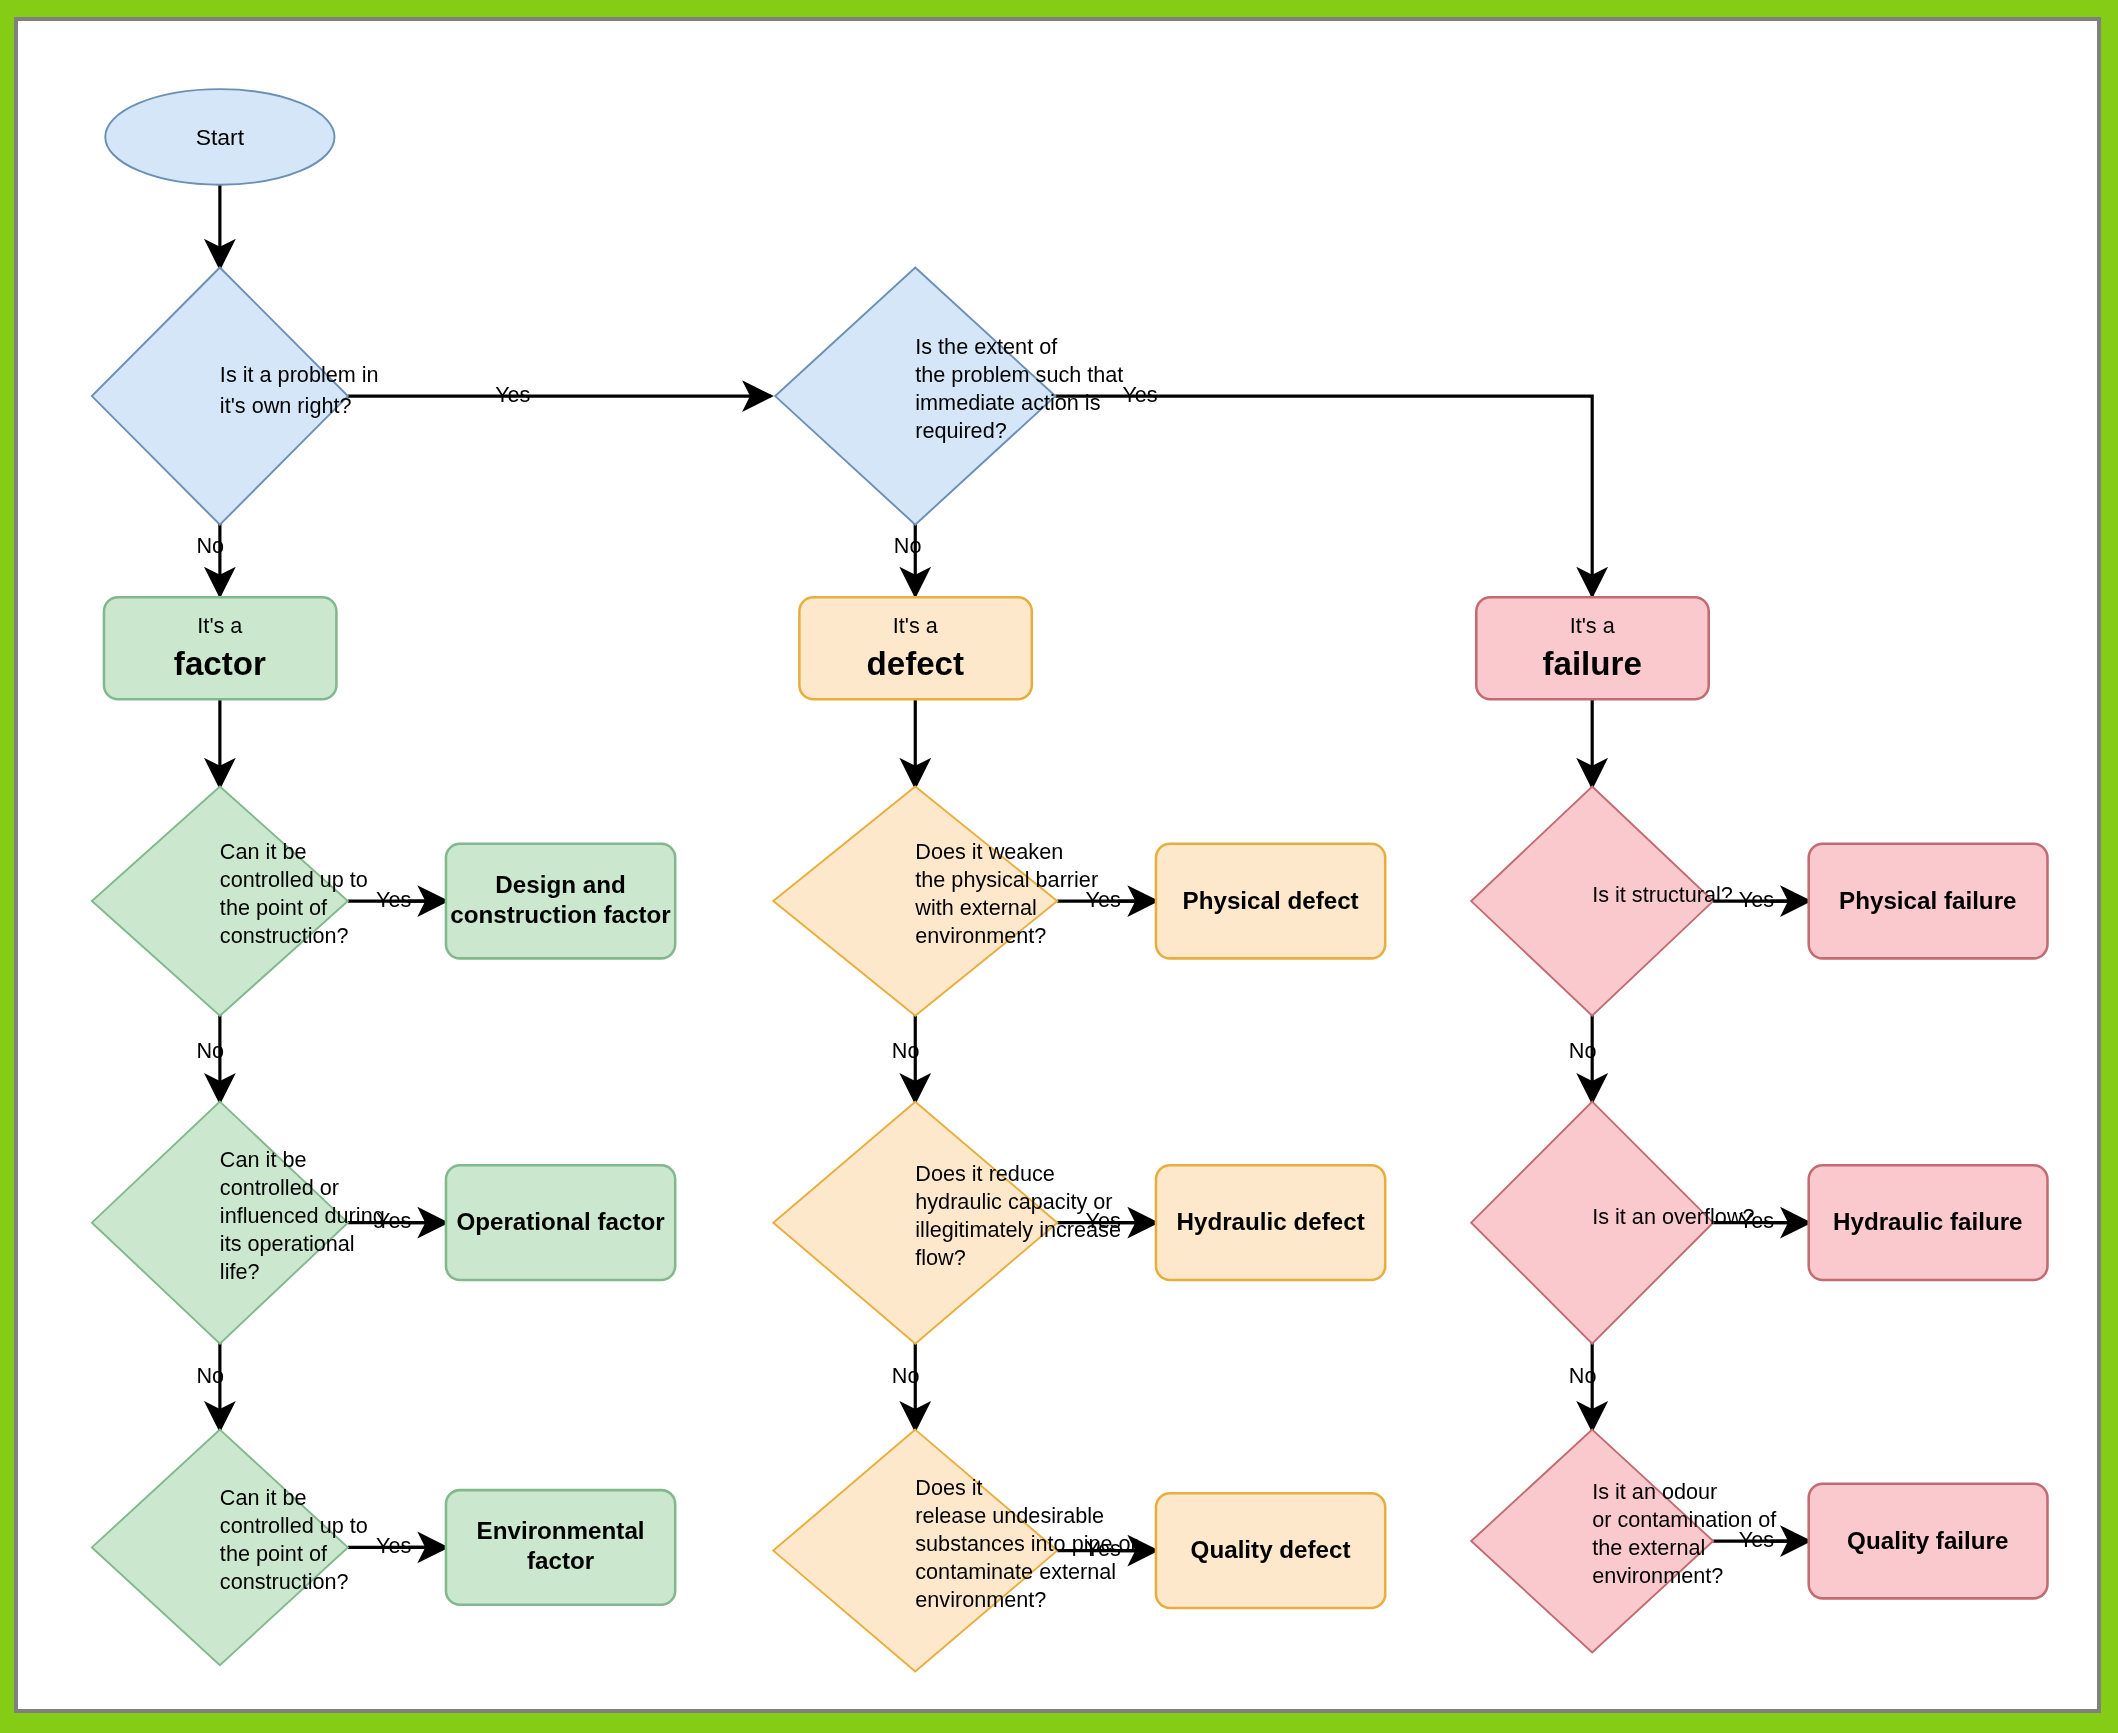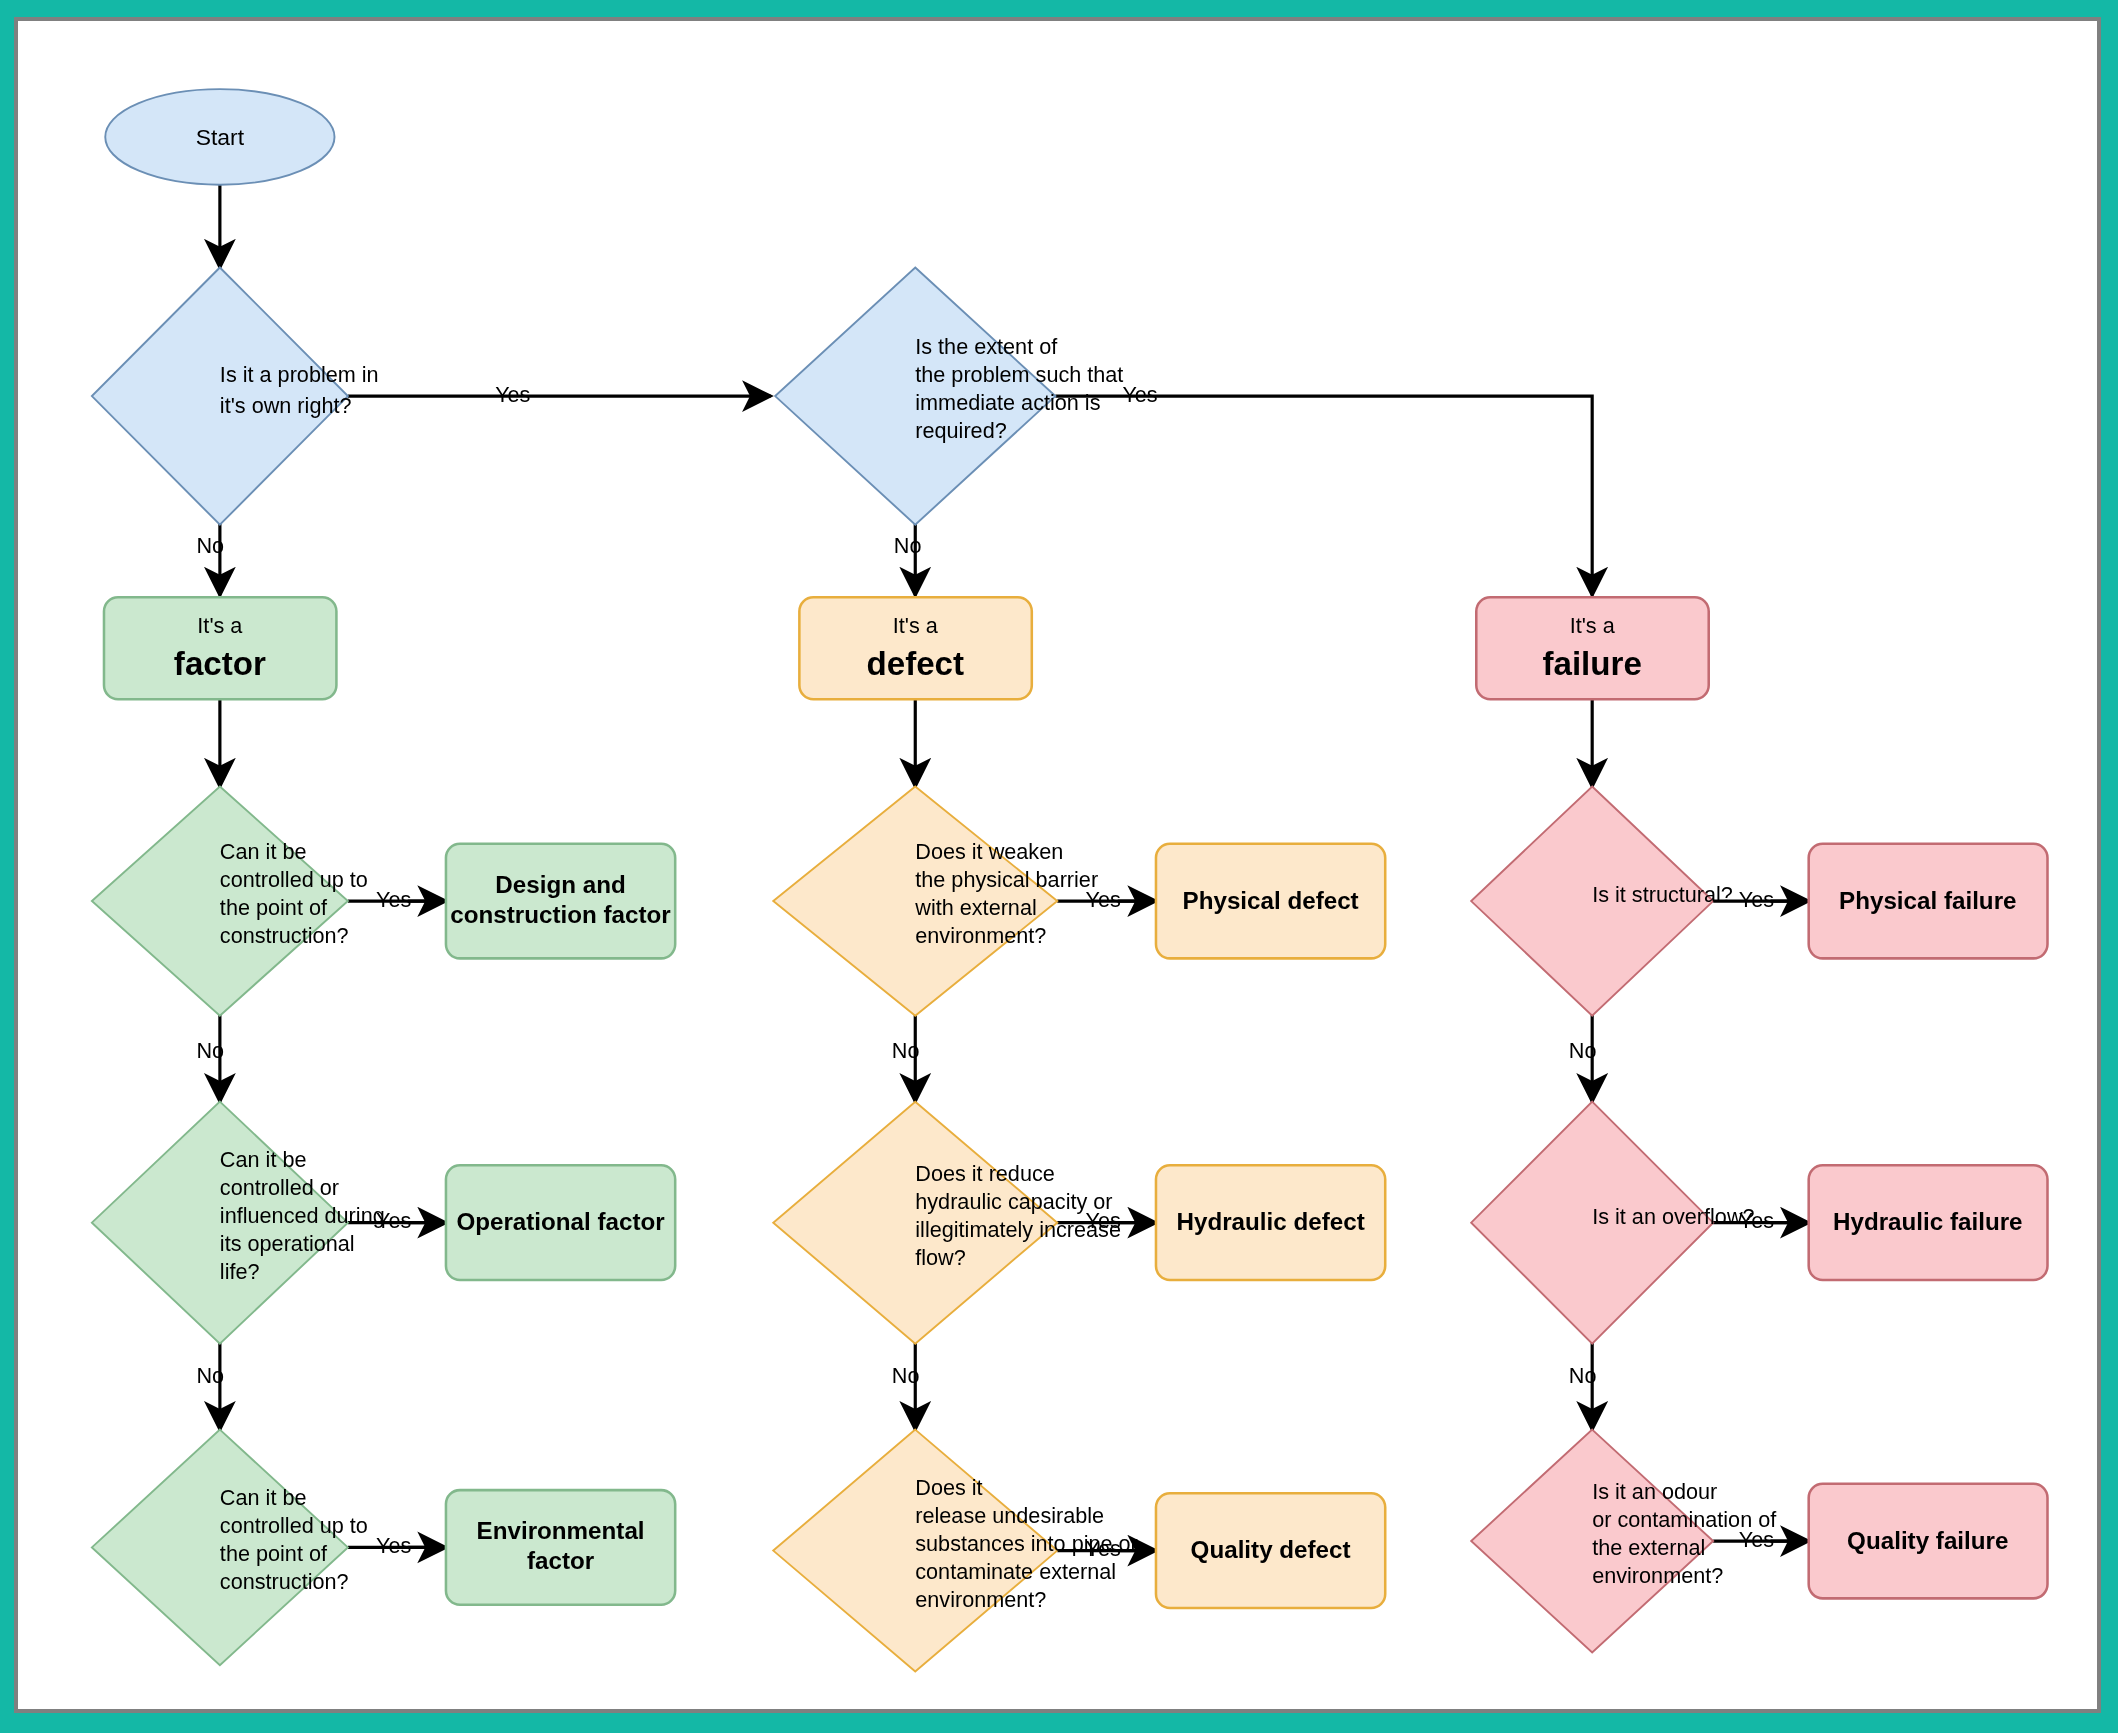--- a/index.html
+++ b/index.html
@@ -7,21 +7,21 @@
     padding: 0;
     background: #ffffff;
   }
   body {
     font-family: "Liberation Sans", sans-serif;
   }
   #canvas {
     position: relative;
     width: 2119px;
     height: 1734px;
-    background: #14b8a6;
+    background: #84cc16;
     overflow: hidden;
   }
   #frame {
     position: absolute;
     left: 14px;
     top: 16.6px;
     width: 2087px;
     height: 1696px;
     border: 4.5px solid #808080;
     box-sizing: border-box;

